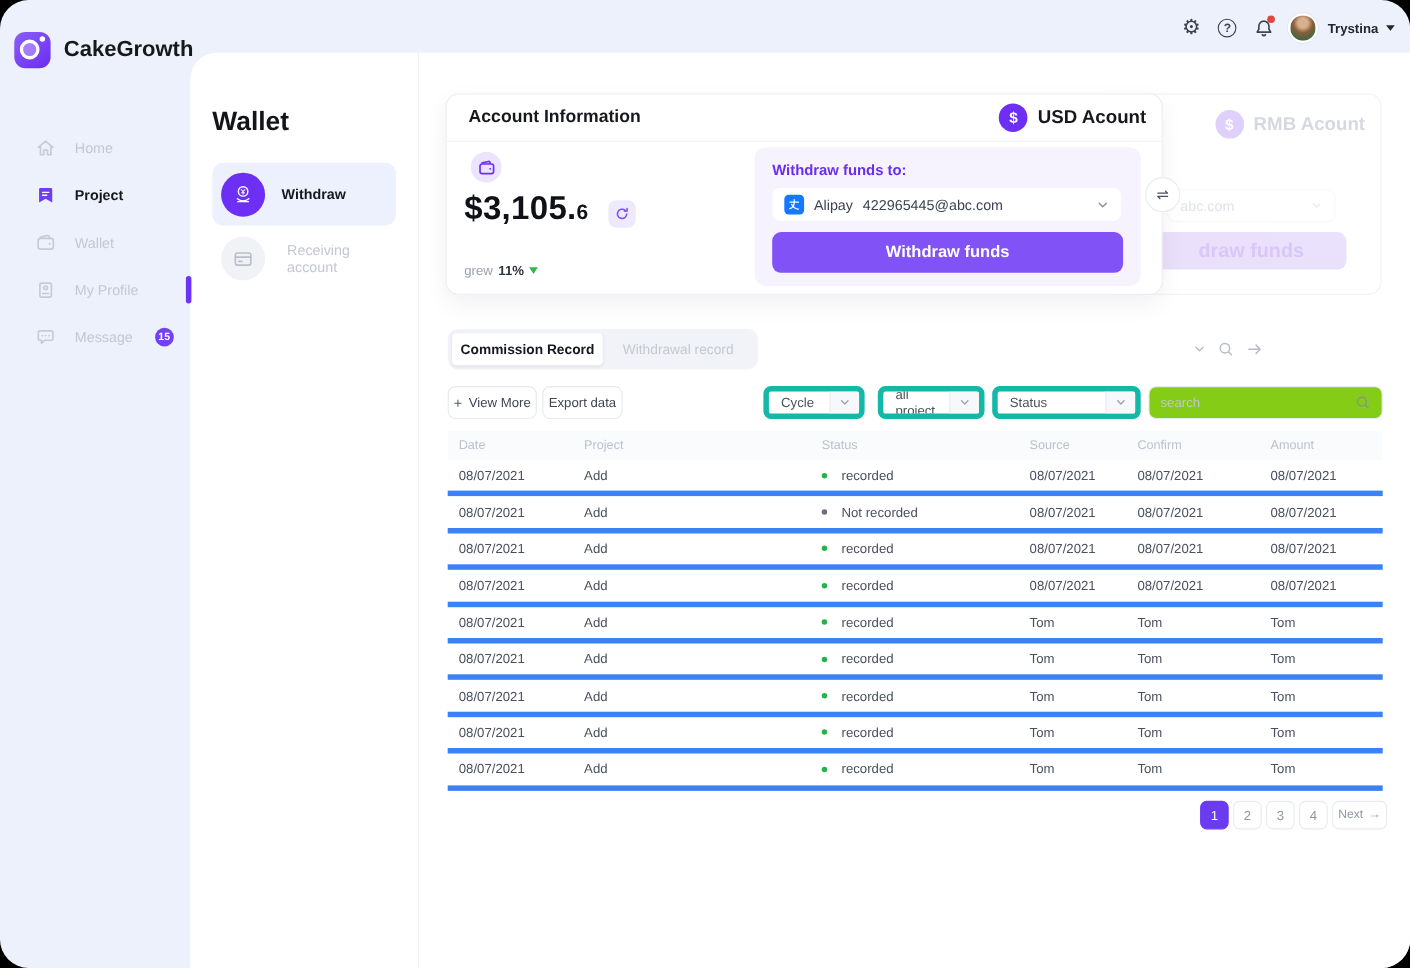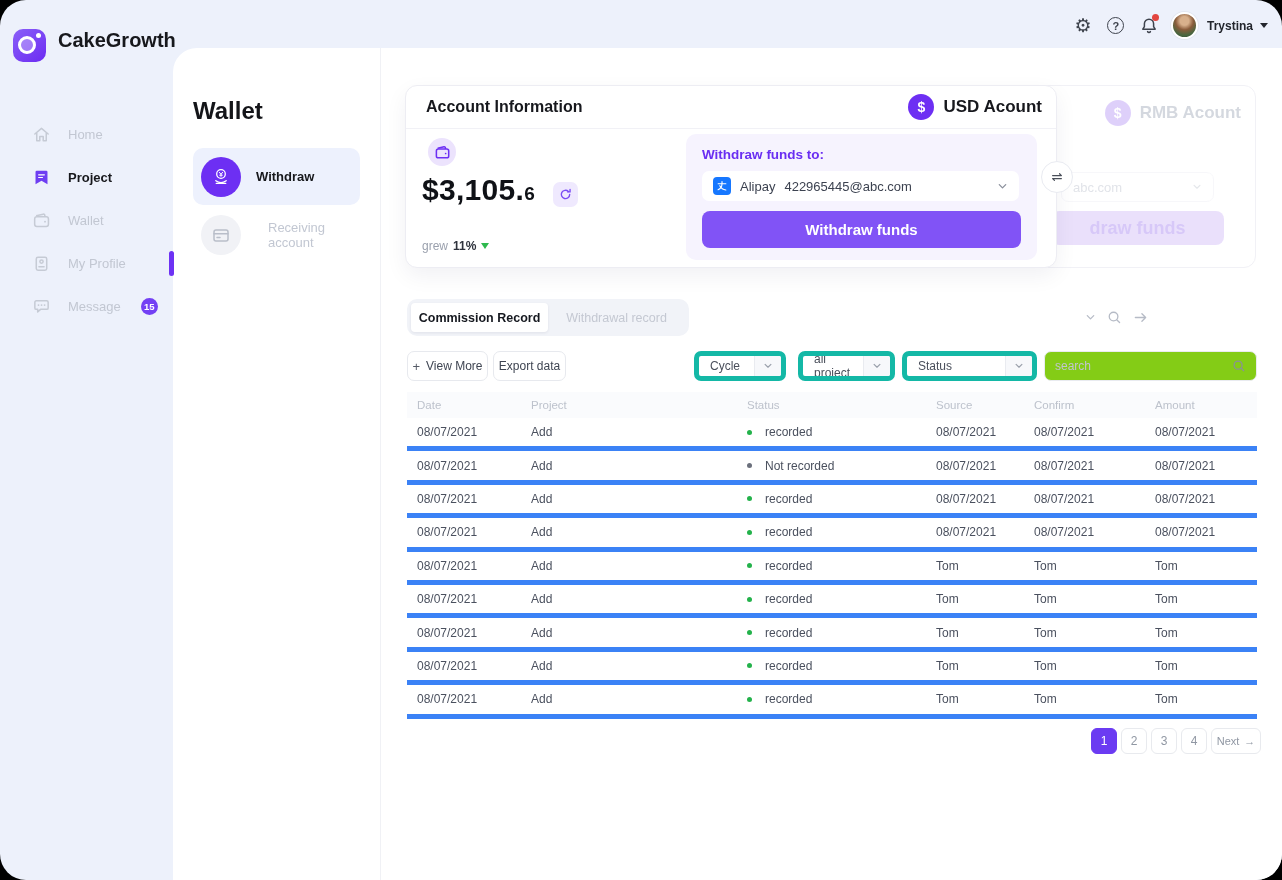--- a/index.html
+++ b/index.html
@@ -2,21 +2,21 @@
 <html><head>
 <meta charset="utf-8">
 <style>
   *{margin:0;padding:0;box-sizing:border-box;font-family:"Liberation Sans",sans-serif}
   html,body{background:#000}
   .page{position:relative;width:1282px;height:880px;background:#edf1fb;border-radius:26px;overflow:hidden}
   .content{position:absolute;left:173px;top:48px;right:0;bottom:0;background:#fff;border-top-left-radius:24px}
   .panel-divider{position:absolute;left:380px;top:48px;bottom:0;width:1px;background:#f0f1f5}
 
   
-  .brand{position:absolute;left:13px;top:29px;display:flex;align-items:flex-start;gap:12px;z-index:6}
+  .brand{position:absolute;left:13px;top:29px;display:flex;align-items:center;gap:12px;z-index:6}
   .logo{width:33px;height:33px;border-radius:10px;background:linear-gradient(140deg,#8a5ff8,#6c2bf2);position:relative;flex:0 0 auto}
   .logo-ring{position:absolute;left:5px;top:7px;width:18px;height:18px;border:3px solid #fff;border-radius:50%;background:rgba(255,255,255,.3)}
   .logo-dot{position:absolute;right:5px;top:4px;width:5px;height:5px;background:#fff;border-radius:50%}
   .brand-name{font-size:20px;font-weight:700;color:#17181c}
 
   
   .topbar-right{position:absolute;right:14px;top:12px;display:flex;align-items:center;gap:11px;z-index:6}
   .tb-icon{width:22px;height:24px;display:flex;align-items:center;justify-content:center;color:#3e434d;cursor:pointer;position:relative}
   .gear-glyph{font-size:19px;line-height:1}
   .help-circle{width:17px;height:17px;border:1.5px solid #3e434d;border-radius:50%;display:flex;align-items:center;justify-content:center;font-size:11px;font-weight:700;color:#3e434d}
@@ -31,21 +31,21 @@
   .side-item .si-icon{width:19px;height:19px;display:flex;align-items:center;justify-content:center;color:#c6cbd5}
   .side-item.active{color:#17181c;font-weight:700}
   .side-badge{margin-left:3px;min-width:17px;height:17px;border-radius:50%;background:#7340f4;color:#fff;font-size:9.5px;font-weight:700;display:flex;align-items:center;justify-content:center}
   .side-indicator{position:absolute;left:169px;top:251px;width:5px;height:25px;background:#6d32f4;border-radius:3px;z-index:7}
 
   
   .panel-title{position:absolute;left:193px;top:97px;font-size:24px;font-weight:700;color:#141519}
   .withdraw-item{position:absolute;left:193px;top:148px;width:167px;height:57px;background:#edf1fd;border-radius:10px;display:flex;align-items:center;gap:15px;padding-left:8px;cursor:pointer}
   .wd-circle{width:40px;height:40px;border-radius:50%;background:#6d2ff3;display:flex;align-items:center;justify-content:center;flex:0 0 auto}
   .withdraw-label{font-size:13px;font-weight:700;color:#17181c}
-  .receiving-item{position:absolute;left:193px;top:212px;width:167px;height:46px;display:flex;align-items:center;gap:27px;padding-left:8px;cursor:pointer;font-size:13px;color:#c2c7d2}
+  .receiving-item{position:absolute;left:193px;top:212px;width:167px;height:46px;display:flex;align-items:center;gap:20px;padding-left:8px;cursor:pointer;font-size:13px;color:#c2c7d2}
   .rc-circle{width:40px;height:40px;border-radius:50%;background:#f1f2f6;display:flex;align-items:center;justify-content:center;flex:0 0 auto}
 
   
   .usd-card{position:absolute;left:405px;top:85px;width:652px;height:183px;background:#fff;border:1px solid #ededf3;border-radius:12px;box-shadow:0 8px 22px rgba(25,25,70,.06);z-index:2}
   .usd-title{position:absolute;left:20px;top:12px;font-size:16px;font-weight:700;color:#17181d}
   .usd-hdiv{position:absolute;left:0;right:0;top:42px;height:1px;background:#f1f1f6}
   .usd-acct{position:absolute;right:14px;top:8px;display:flex;align-items:center;gap:9px;cursor:pointer}
   .dollar-circle{width:26px;height:26px;border-radius:50%;background:#6d2ff3;color:#fff;font-size:14px;font-weight:700;display:flex;align-items:center;justify-content:center}
   .usd-acct-label{font-size:17px;font-weight:600;color:#17181d}
   .wallet-chip{position:absolute;left:22px;top:52px;width:28px;height:28px;border-radius:50%;background:#ece3fd;display:flex;align-items:center;justify-content:center}

